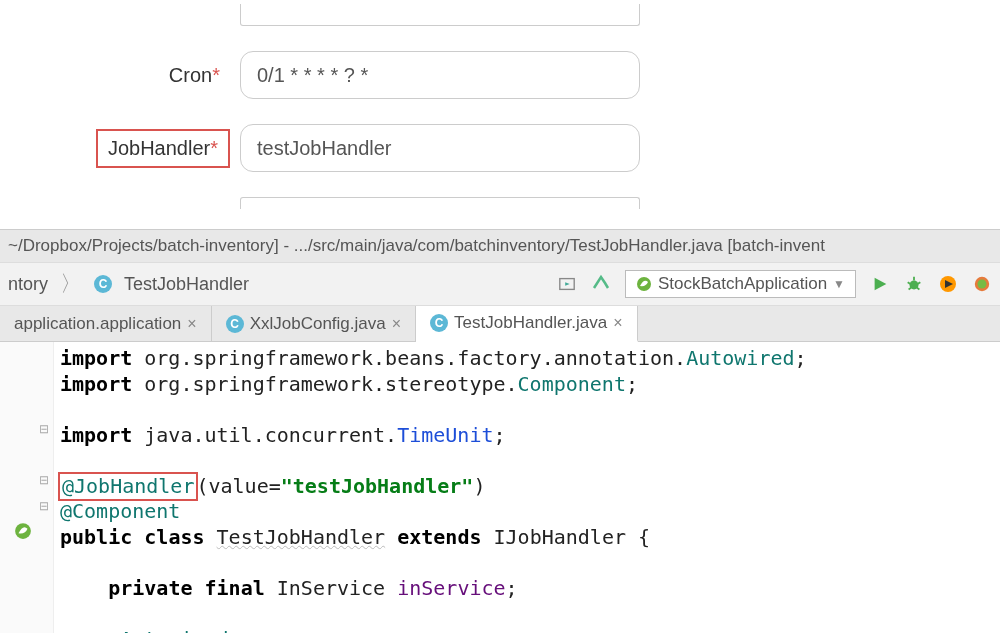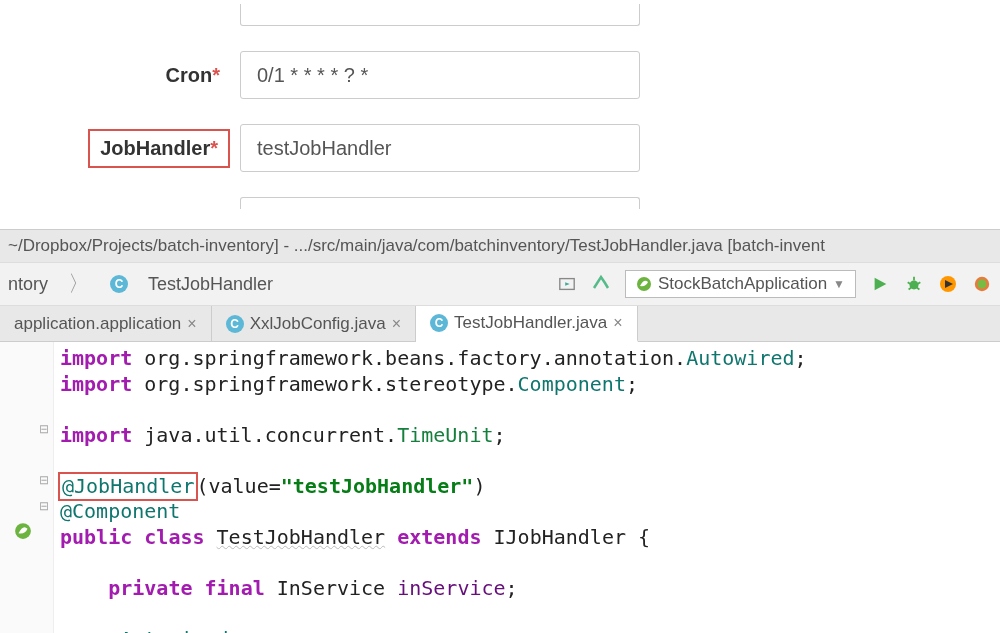--- a/index.html
+++ b/index.html
@@ -21,34 +21,34 @@
   }
   .web-row {
     display: flex;
     align-items: center;
     margin-bottom: 25px;
   }
   .web-label {
     width: 240px;
     text-align: right;
     padding-right: 20px;
-    font-weight: 700;
+    font-weight: 400;
     color: #333;
   }
   .web-label .req { color: #d9534f; }
   .jobhandler-box {
     border: 2px solid #d9534f;
     padding: 6px 10px;
     display: inline-block;
   }
   .web-input {
     width: 400px;
     height: 48px;
     border: 1px solid #ccc;
-    border-radius: 3px;
+    border-radius: 13px;
     font-size: 20px;
     padding: 0 16px;
     color: #555;
   }
 
   
   .bg-panel {
     position: absolute;
     top: 0; right: 0;
     width: 310px;
@@ -104,21 +104,21 @@
     align-items: center;
     height: 44px;
     border-top: 1px solid #ddd;
     border-bottom: 1px solid #ddd;
     padding: 0 8px;
     font-size: 18px;
   }
   .breadcrumb {
     display: flex;
     align-items: center;
-    gap: 20px;
+    gap: 12px;
     color: #555;
   }
   .breadcrumb .sep {
     color: #999;
     font-size: 22px;
   }
   .class-icon {
     width: 18px; height: 18px;
     border-radius: 50%;
     background: #5cb8d6;
@@ -199,24 +199,24 @@
     font-size: 12px;
   }
   .code {
     font-family: Menlo, Consolas, monospace;
     font-size: 20px;
     line-height: 25.5px;
     white-space: pre;
     padding: 4px 6px;
     color: #222;
   }
-  .kw   { color: #a21caf; font-weight: bold; }
+  .kw   { color: #000000; font-weight: bold; }
   .ann  { color: #0f766e; }
   .str  { color: #067d17; font-weight: bold; }
-  .cls  { color: #15803d; }
+  .cls  { color: #1d4ed8; }
   .redbox {
     border: 2px solid #d9534f;
     padding: 0 2px;
     margin: -2px;
     display: inline-block;
   }
   .wavy {
     text-decoration: underline wavy #bbb;
     text-decoration-thickness: 1px;
   }

